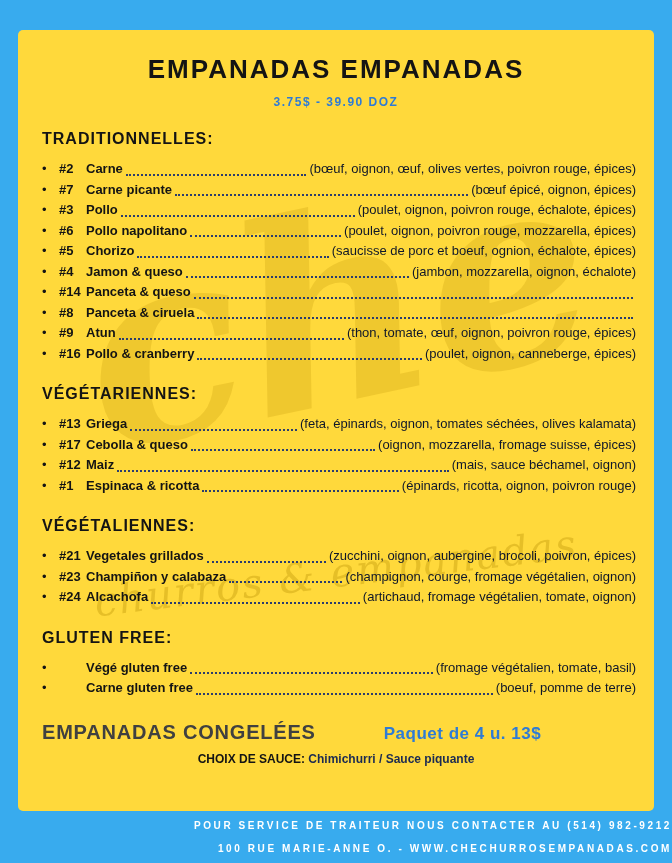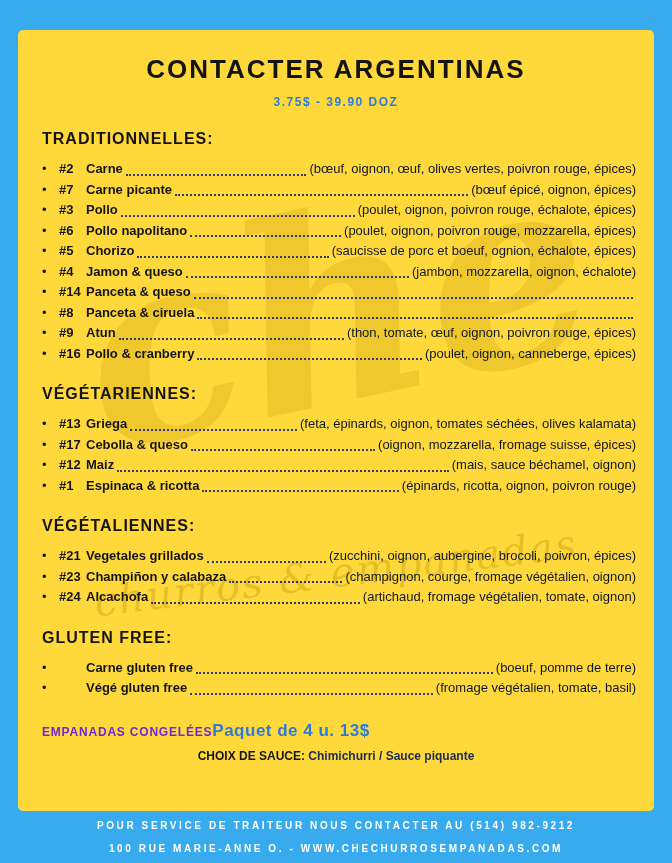--- a/index.html
+++ b/index.html
@@ -77,39 +77,40 @@
     margin: 0 3px 4px 3px;
     min-width: 12px;
   }
   .desc { color: #0f172a; white-space: nowrap; }
 
   .frozen-row {
     display: flex; align-items: baseline;
     margin-top: 22px; padding-left: 8px;
   }
   .frozen-heading {
-    font-size: 12px; font-weight: 800; letter-spacing: 0.8px; color: #6d28d9;
+    font-size: 20px; font-weight: 800; letter-spacing: 0.8px; color: #404040;
   }
   .frozen-price {
+    margin-left: 68px;
     font-size: 17px; font-weight: 600; letter-spacing: 0.5px;
     color: #2E7BD6;
   }
 
   .sauce-line {
     margin-top: 8px; text-align: center;
     font-size: 12px; color: #141414;
   }
   .sauce-label { font-weight: 800; }
   .sauce-value { font-weight: 700; color: #1B2A52; }
 
   .footer {
     position: absolute; left: 0; right: 0; bottom: 0; height: 52px;
     display: flex; flex-direction: column; justify-content: center;
     gap: 10px;
-    text-align: center;
+    text-align: right;
     color: #FFFFFF;
   }
   .footer-line {
     font-size: 10px; font-weight: 700; letter-spacing: 2.6px;
     line-height: 13px;
   }
 </style>
 </head>
 <body>
 
@@ -117,21 +118,21 @@
 
   <div class="card">
 
     <div class="wm" aria-hidden="true">
       <div class="wm-che">che</div>
       <div class="wm-text">churros &amp; empanadas</div>
     </div>
 
     <div class="content">
 
-      <h1 class="title">CONTACTER ARGENTINAS</h1>
+      <h1 class="title">EMPANADAS EMPANADAS</h1>
       <div class="subtitle">3.75$ - 39.90 DOZ</div>
 
       <section class="menu-section">
         <h2 class="section-heading">TRADITIONNELLES:</h2>
         <div class="rows">
             <div class="row">
     <span class="bullet"></span>
     <span class="num">#2</span>
     <span class="name">Carne</span>
     <span class="leader"></span>
@@ -261,30 +262,30 @@
   </div>
           </div>
       </section>
 
       <section class="menu-section">
         <h2 class="section-heading">GLUTEN FREE:</h2>
         <div class="rows">
             <div class="row">
     <span class="bullet"></span>
     <span class="num"></span>
+    <span class="name">Végé gluten free</span>
+    <span class="leader"></span>
+    <span class="desc">(fromage végétalien, tomate, basil)</span>
+  </div>
+            <div class="row">
+    <span class="bullet"></span>
+    <span class="num"></span>
     <span class="name">Carne gluten free</span>
     <span class="leader"></span>
     <span class="desc">(boeuf, pomme de terre)</span>
-  </div>
-            <div class="row">
-    <span class="bullet"></span>
-    <span class="num"></span>
-    <span class="name">Végé gluten free</span>
-    <span class="leader"></span>
-    <span class="desc">(fromage végétalien, tomate, basil)</span>
   </div>
           </div>
       </section>
 
       <div class="frozen-row">
         <span class="frozen-heading">EMPANADAS CONGELÉES</span>
         <span class="frozen-price">Paquet de 4 u. 13$</span>
       </div>
 
       <div class="sauce-line">

